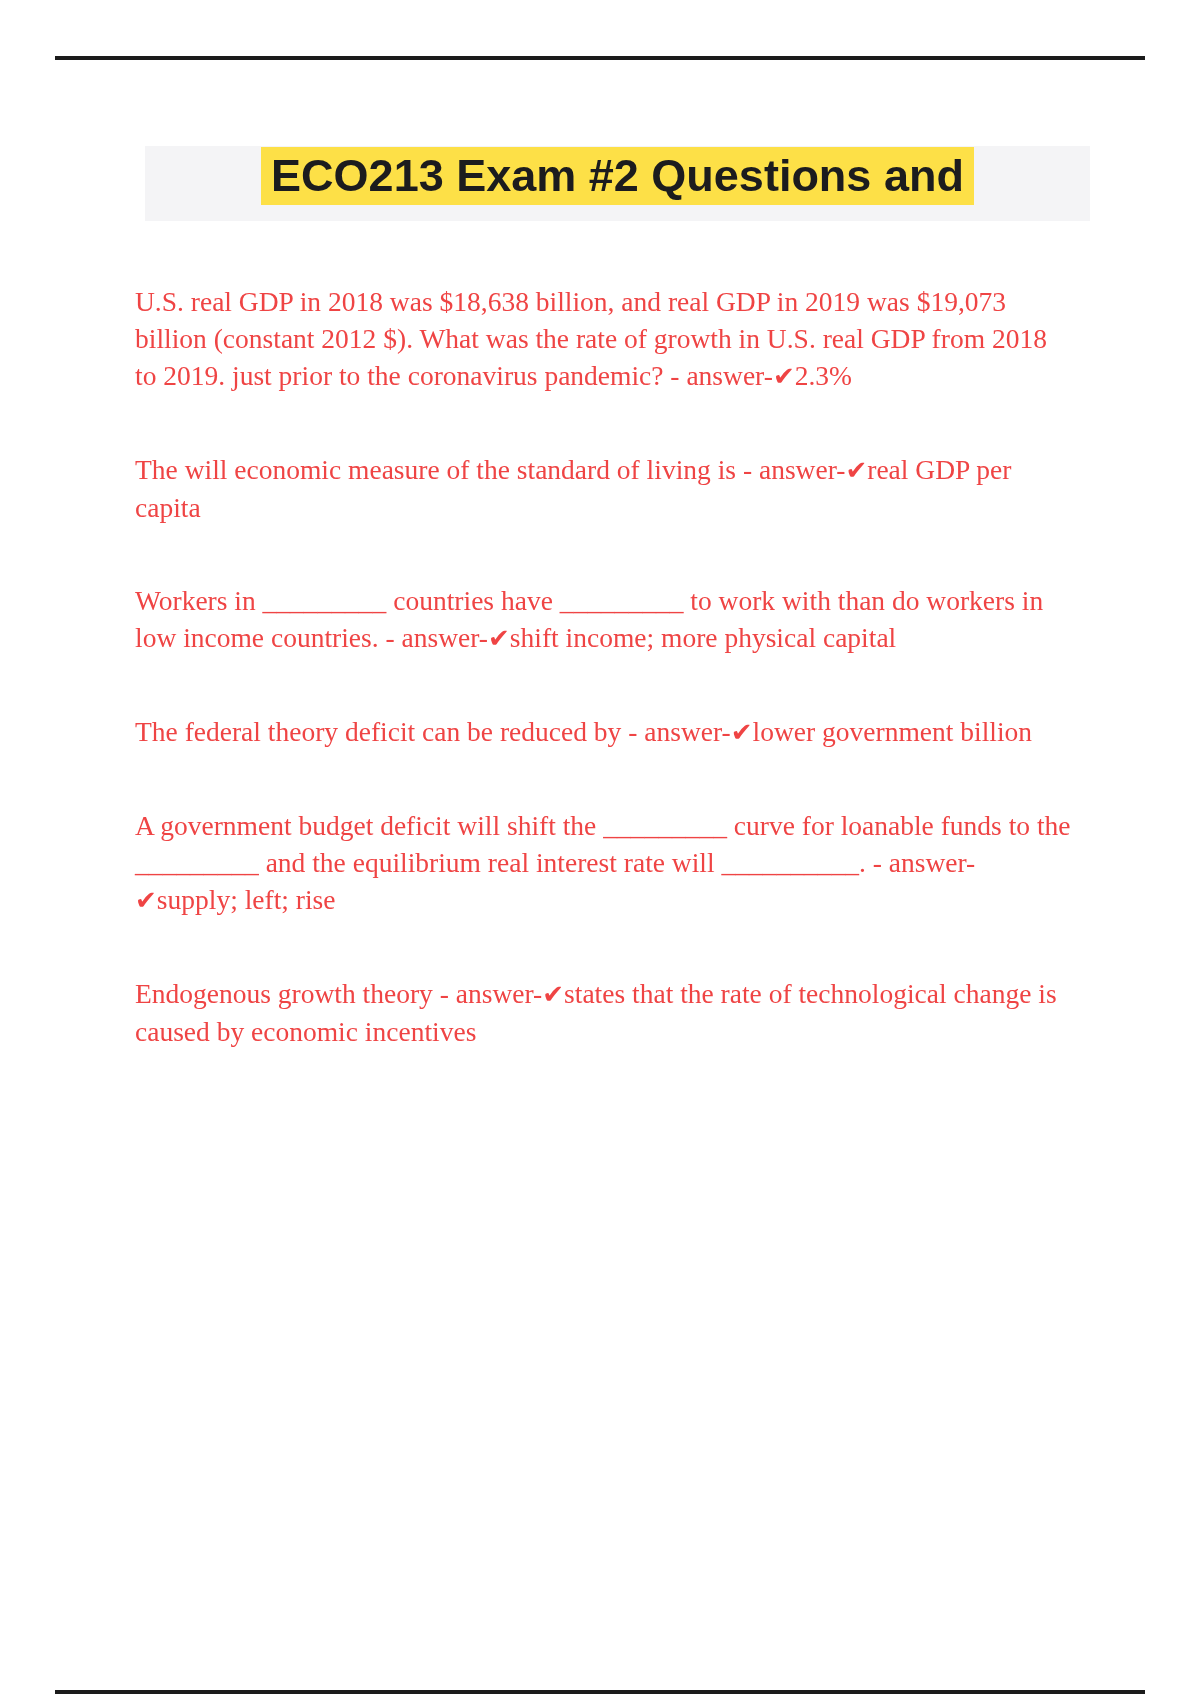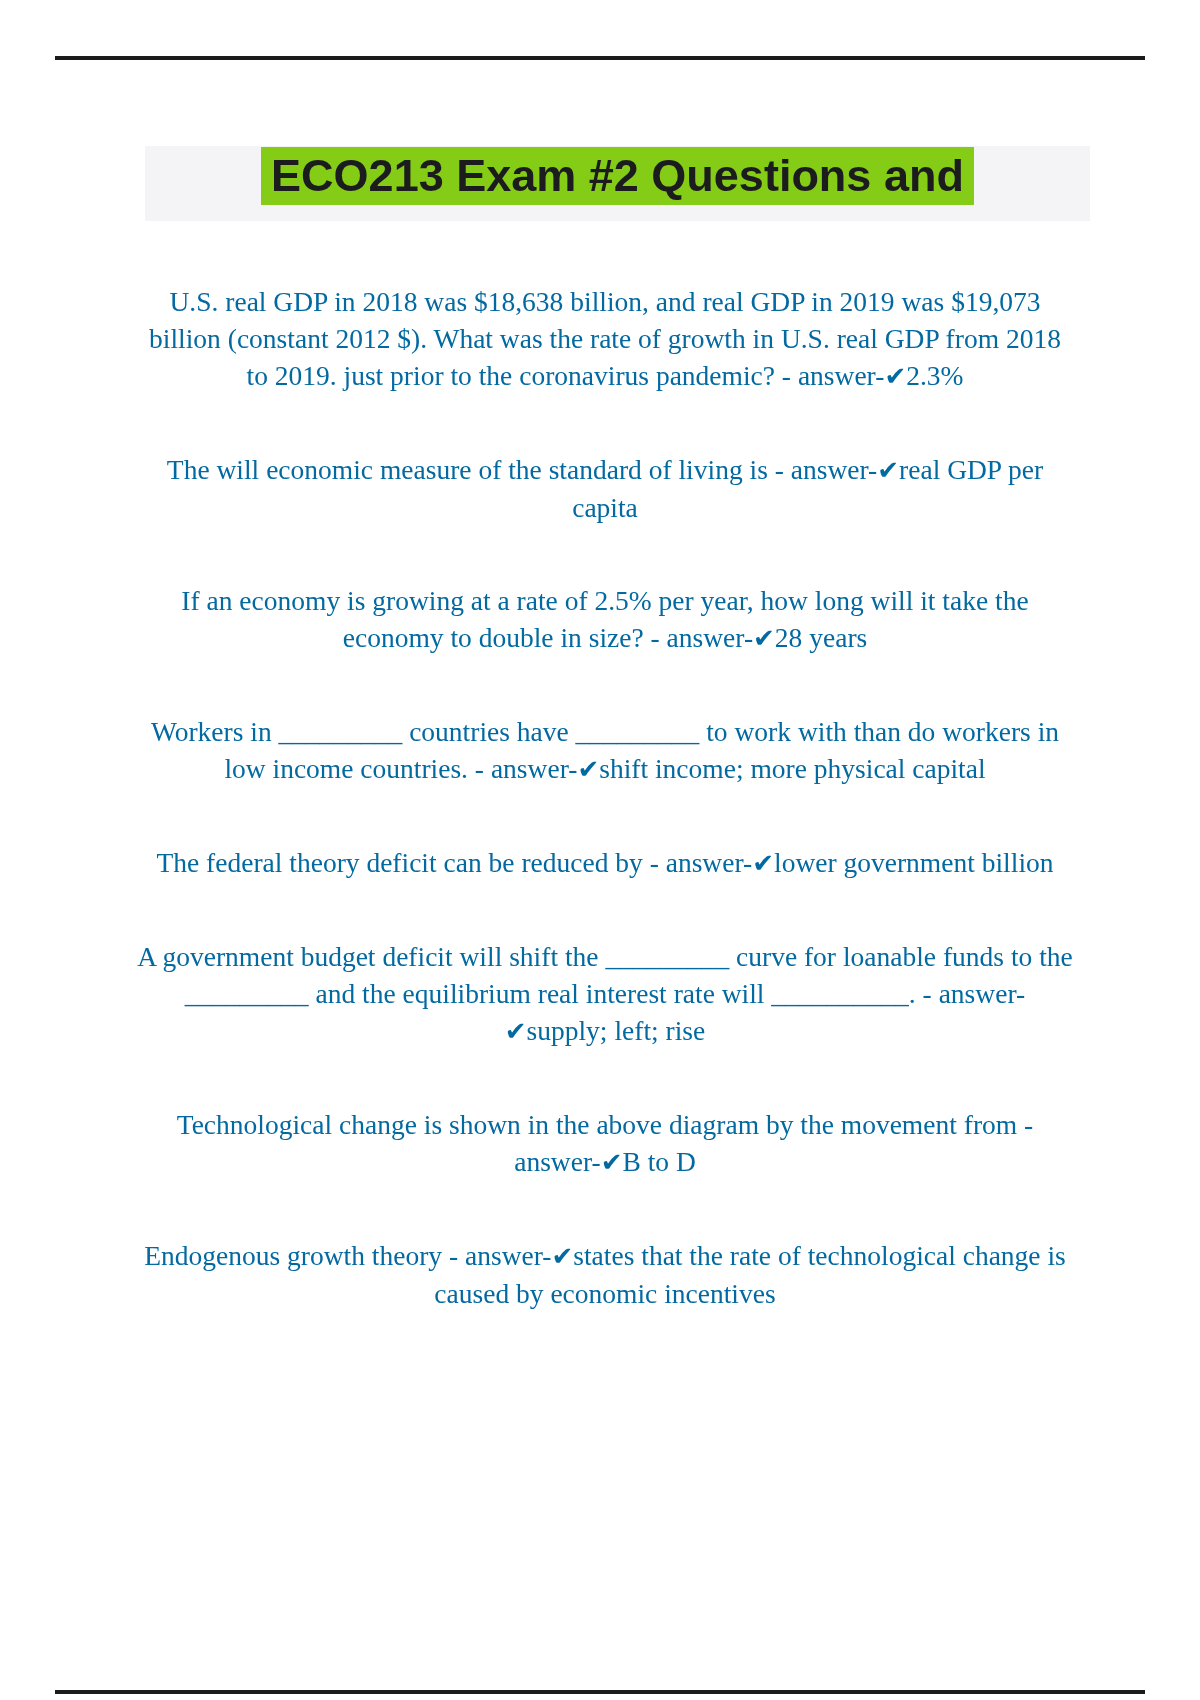--- a/index.html
+++ b/index.html
@@ -29,35 +29,34 @@
     background: #f4f4f6;
     text-align: center;
     padding: 1px 0 6px 0;
   }
   .title-line {
     display: block;
     line-height: 58px;
   }
   .title-line .hl {
     display: inline-block;
-    background: #84cc16;
+    background: #fde047;
     color: #1c1c1e;
     font-family: "Liberation Sans", sans-serif;
     font-weight: 700;
     font-size: 45px;
     padding: 0 10px;
   }
 
   .content {
     position: absolute;
     top: 283px;
     left: 135px;
     width: 940px;
-    color: #0369a1;
-    text-align: center;
+    color: #ef4444;
   }
   .qa {
     font-size: 27.5px;
     line-height: 37px;
     margin: 0 0 56px 0;
   }
   .check {
     font-family: "DejaVu Sans", sans-serif;
     font-weight: 700;
     font-size: 26px;
@@ -73,29 +72,27 @@
   <div class="title-block">
     <span class="title-line"><span class="hl">ECO213 Exam #2 Questions and</span></span>
   </div>
 
   <div class="content">
 
     <p class="qa"><span>U.S. real GDP in 2018 was $18,638 billion, and real GDP in 2019 was $19,073 billion (constant 2012 $). What was the rate of growth in U.S. real GDP from 2018 to 2019. just prior to the coronavirus pandemic? - answer-</span><span class="check">✔</span><span>2.3%</span></p>
 
     <p class="qa"><span>The will economic measure of the standard of living is - answer-</span><span class="check">✔</span><span>real GDP per capita</span></p>
 
-    <p class="qa"><span>If an economy is growing at a rate of 2.5% per year, how long will it take the economy to double in size? - answer-</span><span class="check">✔</span><span>28 years</span></p>
 
     <p class="qa"><span>Workers in _________ countries have _________ to work with than do workers in low income countries. - answer-</span><span class="check">✔</span><span>shift income; more physical capital</span></p>
 
     <p class="qa"><span>The federal theory deficit can be reduced by - answer-</span><span class="check">✔</span><span>lower government billion</span></p>
 
     <p class="qa"><span>A government budget deficit will shift the _________ curve for loanable funds to the _________ and the equilibrium real interest rate will __________. - answer-</span><span class="check">✔</span><span>supply; left; rise</span></p>
 
-    <p class="qa"><span>Technological change is shown in the above diagram by the movement from - answer-</span><span class="check">✔</span><span>B to D</span></p>
 
     <p class="qa"><span>Endogenous growth theory - answer-</span><span class="check">✔</span><span>states that the rate of technological change is caused by economic incentives</span></p>
 
   </div>
 
   <div class="rule rule-bottom"></div>
 
 </div>
 
 </body></html>

